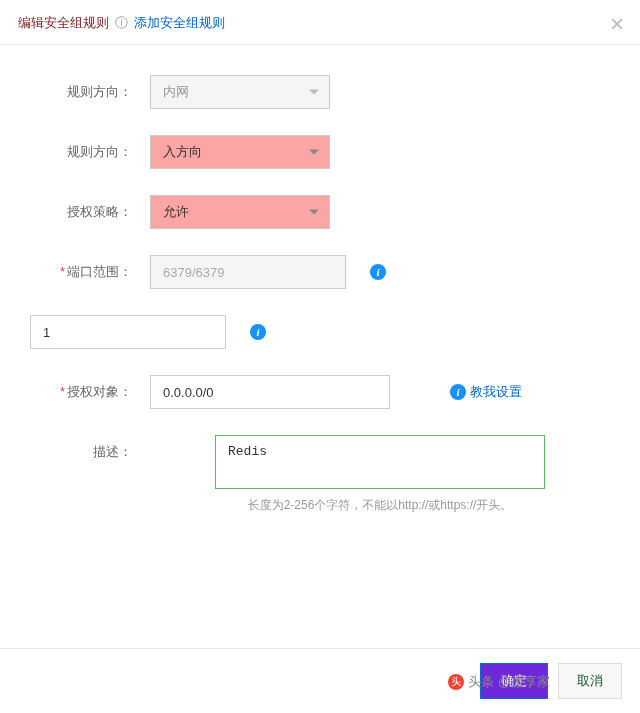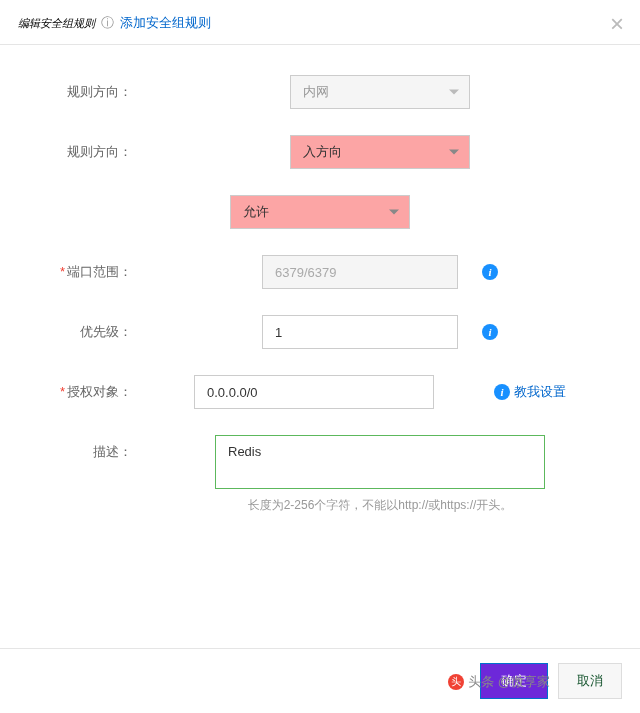--- a/index.html
+++ b/index.html
@@ -17,24 +17,23 @@
       position: relative;
     }
     .modal-header {
       display: flex;
       align-items: center;
       padding: 14px 18px 12px 18px;
       border-bottom: 1px solid #e5e5e5;
       position: relative;
     }
     .modal-title {
-      font-size: 11px;
-      color: #000000;
+      font-size: 13px;
+      color: #7f1d1d;
       font-weight: normal;
-      font-style: italic;
     }
     .help-icon {
       margin: 0 6px;
       color: #999;
       font-size: 13px;
     }
     .help-link {
       color: #06c;
       font-size: 13px;
       cursor: pointer;
@@ -66,21 +65,20 @@
     }
     .required-star {
       color: #f04134;
       margin-right: 2px;
     }
     .form-control {
       position: relative;
       display: flex;
       align-items: center;
       flex: 1;
-      justify-content: center;
     }
     .select-box {
       height: 34px;
       border: 1px solid #ccc;
       padding: 0 28px 0 12px;
       background: #fca5a5;
       display: flex;
       align-items: center;
       position: relative;
       cursor: pointer;
@@ -125,21 +123,21 @@
     .input-box.w280 { width: 240px; }
     .textarea-box {
       width: 330px;
       height: 54px;
       border: 1px solid #5cb85c;
       padding: 8px 12px;
       font-size: 13px;
       color: #333;
       resize: none;
       outline: none;
-      font-family: Liberation Sans, sans-serif;
+      font-family: Liberation Mono, monospace;
     }
     .info-icon {
       width: 16px;
       height: 16px;
       border-radius: 50%;
       background: #1890ff;
       color: #fff;
       display: inline-flex;
       align-items: center;
       justify-content: center;
@@ -245,41 +243,41 @@
     <div class="form-label">规则方向：</div>
     <div class="form-control">
       <div class="select-box w180">
         <span>入方向</span>
         <span class="select-caret"></span>
       </div>
     </div>
   </div>
 
   <div class="form-row">
+    <div class="form-label">授权策略：</div>
     <div class="form-control">
       <div class="select-box w180">
         <span>允许</span>
         <span class="select-caret"></span>
       </div>
     </div>
   </div>
 
 
   <div class="form-row">
     <div class="form-label">
       <span class="required-star">*</span><span>端口范围：</span>
     </div>
     <div class="form-control">
       <input class="input-box disabled w220" disabled="" value="6379/6379" style="">
       <span class="info-icon">i</span>
     </div>
   </div>
 
   <div class="form-row">
-    <div class="form-label">优先级：</div>
     <div class="form-control">
       <input class="input-box w220" value="1" style="">
       <span class="info-icon">i</span>
     </div>
   </div>
 
 
   <div class="form-row">
     <div class="form-label">
       <span class="required-star">*</span><span>授权对象：</span>

